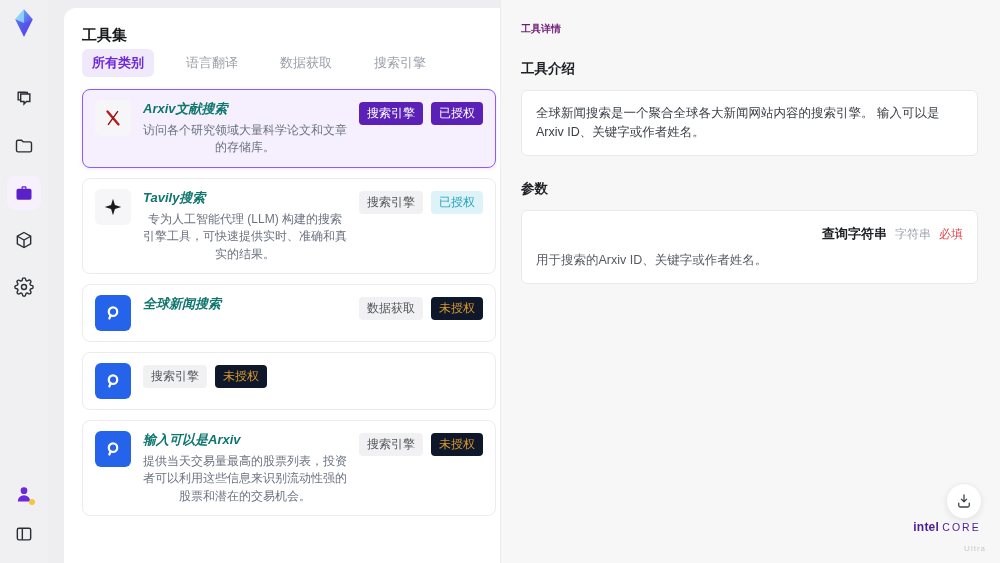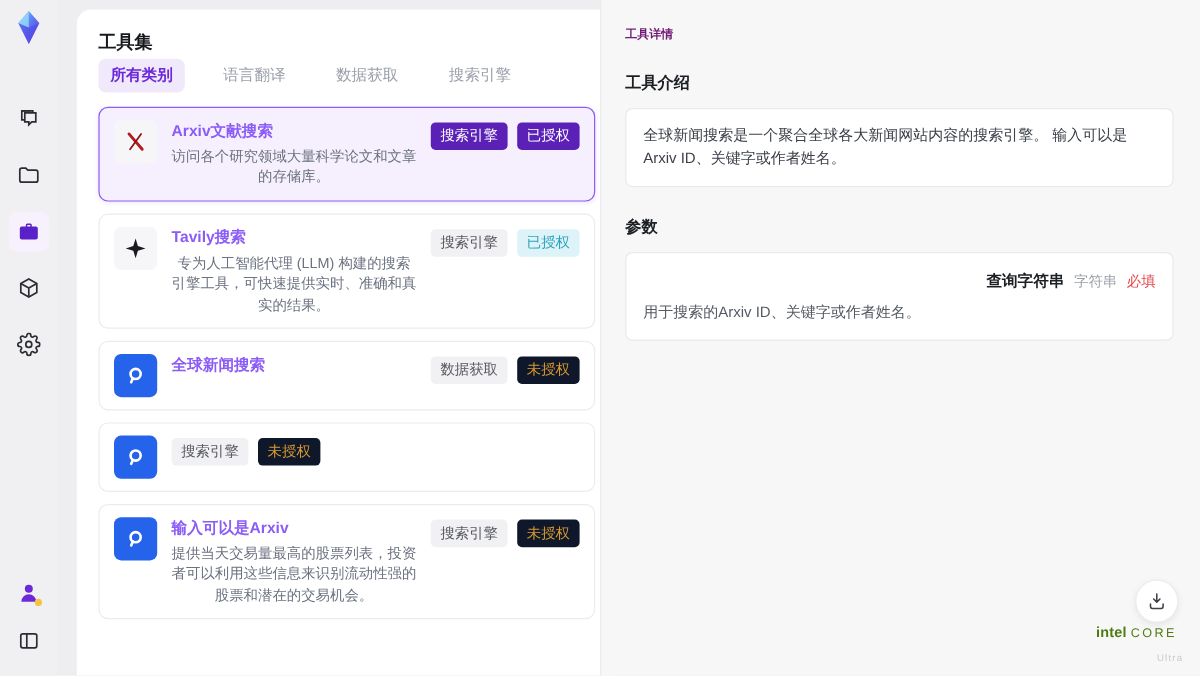--- a/index.html
+++ b/index.html
@@ -41,21 +41,21 @@
     padding:10px 12px; display:flex; gap:12px; cursor:pointer;
   }
   .card.selected { background:#f6f0fe; border:1.5px solid #8b5cf6; box-shadow:0 1px 4px rgba(124,58,237,.12); }
   .tool-icon {
     flex:0 0 36px; width:36px; height:36px; border-radius:6px; background:#f6f6f8;
     display:flex; align-items:center; justify-content:center;
   }
   .tool-icon svg { width:22px; height:22px; }
   .icon-news { background:#2563eb; }
   .card-body { flex:1; min-width:0; }
-  .tool-name { font-size:13px; font-weight:bold; color:#8b5cf6; }
+  .tool-name { font-size:13px; font-weight:bold; color:#0f766e;font-style:italic; }
   .tool-desc { font-size:12px; color:#6b7280; line-height:1.45; margin-top:4px;text-align:center; }
   .card-tags { display:flex; gap:8px; align-items:flex-start; flex:0 0 auto; padding-top:2px; }
   .tag { font-size:12px; padding:3px 8px; border-radius:4px; white-space:nowrap; }
   .tag-solid { background:#5b21b6; color:#ffffff; }
   .tag-cat { background:#f1f1f3; color:#55585f; }
   .tag-auth-yes { background:#ddf3f8; color:#2aa3bd; }
   .tag-auth-no { background:#0f172a; color:#d9992e; }
   
   .scrollbar { position:absolute; right:5px; top:82px; bottom:6px; width:10px; }
   .sb-arrow { width:0; height:0; border-left:4px solid transparent; border-right:4px solid transparent; margin:0 auto; }
@@ -79,21 +79,21 @@
   .param-required { font-size:12px; color:#e5484d; }
   .param-desc { font-size:12.5px; color:#555a63; margin-top:8px; }
   
   .download-fab {
     position:absolute; right:18px; bottom:44px; width:36px; height:36px; border-radius:50%;
     background:#ffffff; border:1px solid #ececef; box-shadow:0 2px 6px rgba(0,0,0,.08);
     display:flex; align-items:center; justify-content:center; cursor:pointer;
   }
   .download-fab svg { width:18px; height:18px; stroke:#3c4049; fill:none; stroke-width:1.7; }
   .intel-badge { position:absolute; right:14px; bottom:10px; width:78px; text-align:center; }
-  .intel-line1 { font-size:12px; color:#4d7c0f; white-space:nowrap; }
+  .intel-line1 { font-size:12px; color:#4c1d95; white-space:nowrap; }
   .intel-line1 b { font-weight:bold; letter-spacing:.2px; }
   .intel-line1 span.core { font-weight:400; letter-spacing:2px; font-size:10.5px; }
   .intel-line2 { font-size:8px; color:#c6c9ce; text-align:right; margin-top:10px; letter-spacing:1px; }
 </style>
 </head>
 <body>
 
 <aside class="sidebar">
   <div class="logo">
     <svg viewBox="0 0 24 24">

